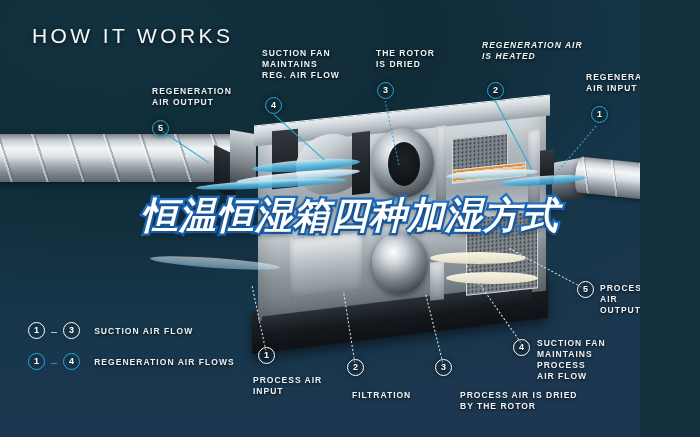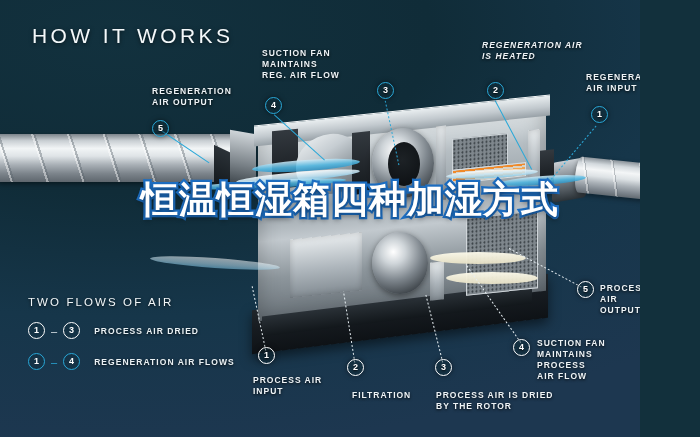--- a/index.html
+++ b/index.html
@@ -195,26 +195,27 @@
   }
 
   
   #overlay-title{
     position:absolute;left:0;top:178px;width:700px;
     text-align:center;pointer-events:none;
   }
   #overlay-title .line{
     display:block;
     font-family:"DejaVu Sans","Liberation Sans",sans-serif;
-    font-weight:700;
+    font-weight:700;font-style:italic;
     font-size:37px;line-height:44px;letter-spacing:1px;
     color:#ffffff;
     -webkit-text-stroke:4.5px #1d6fc4;
     paint-order:stroke fill;
     text-shadow:0 3px 5px rgba(0,0,0,.45);
+    margin-top:16px;
   }
 </style>
 </head>
 <body>
 
 <div id="stage">
 
   <div class="illus">
 
     <div class="duct-left"></div>
@@ -261,20 +262,22 @@
 AIR OUTPUT</div>
   <div class="lead solid" style="left:161px;top:130px;width:58px;transform:rotate(34deg);"></div>
   <div class="marker accent" style="left:152px;top:120px;">5</div>
 
   <div class="lbl" style="left:262px;top:48px;">SUCTION FAN
 MAINTAINS
 REG. AIR FLOW</div>
   <div class="lead solid" style="left:274px;top:114px;width:68px;transform:rotate(42deg);"></div>
   <div class="marker accent" style="left:265px;top:97px;">4</div>
 
+  <div class="lbl" style="left:376px;top:48px;">THE ROTOR
+IS DRIED</div>
   <div class="lead dotted-blue" style="left:385px;top:100px;width:66px;transform:rotate(78deg);"></div>
   <div class="marker accent" style="left:377px;top:82px;">3</div>
 
   <div class="lbl" style="left:482px;top:40px;font-style:italic;">REGENERATION AIR
 IS HEATED</div>
   <div class="lead solid" style="left:495px;top:100px;width:78px;transform:rotate(62deg);"></div>
   <div class="marker accent" style="left:487px;top:82px;">2</div>
 
   <div class="lbl" style="left:586px;top:72px;">REGENERATION
 AIR INPUT</div>
@@ -285,41 +288,40 @@
   <div class="marker" style="left:258px;top:347px;">1</div>
   <div class="lbl" style="left:253px;top:375px;">PROCESS AIR
 INPUT</div>
 
   <div class="lead dotted" style="left:355px;top:362px;width:72px;transform:rotate(-99deg);"></div>
   <div class="marker" style="left:347px;top:359px;">2</div>
   <div class="lbl" style="left:352px;top:390px;">FILTRATION</div>
 
   <div class="lead dotted" style="left:443px;top:362px;width:70px;transform:rotate(-104deg);"></div>
   <div class="marker" style="left:435px;top:359px;">3</div>
-  <div class="lbl" style="left:436px;top:390px;">PROCESS AIR IS DRIED
+  <div class="lbl" style="left:460px;top:390px;">PROCESS AIR IS DRIED
 BY THE ROTOR</div>
 
   <div class="lead dotted" style="left:521px;top:342px;width:96px;transform:rotate(-125deg);"></div>
   <div class="marker" style="left:513px;top:339px;">4</div>
   <div class="lbl" style="left:537px;top:338px;">SUCTION FAN
 MAINTAINS PROCESS
 AIR FLOW</div>
 
   <div class="lead dotted" style="left:585px;top:288px;width:86px;transform:rotate(-152deg);"></div>
   <div class="marker" style="left:577px;top:281px;">5</div>
   <div class="lbl" style="left:600px;top:283px;">PROCESS AIR
 OUTPUT</div>
 
-  <div id="legend-title">TWO FLOWS OF AIR</div>
 
   <div class="legend-row" style="left:28px;top:322px;">
     <span class="lg-circ">1</span>
     <span class="lg-dash">–</span>
     <span class="lg-circ">3</span>
-    <span class="lg-text">PROCESS AIR DRIED</span>
+    <span class="lg-text">SUCTION AIR FLOW</span>
   </div>
 
   <div class="legend-row" style="left:28px;top:353px;">
     <span class="lg-circ accent">1</span>
     <span class="lg-dash accent">–</span>
     <span class="lg-circ accent">4</span>
     <span class="lg-text">REGENERATION AIR FLOWS</span>
   </div>
 
   <div id="overlay-title">

